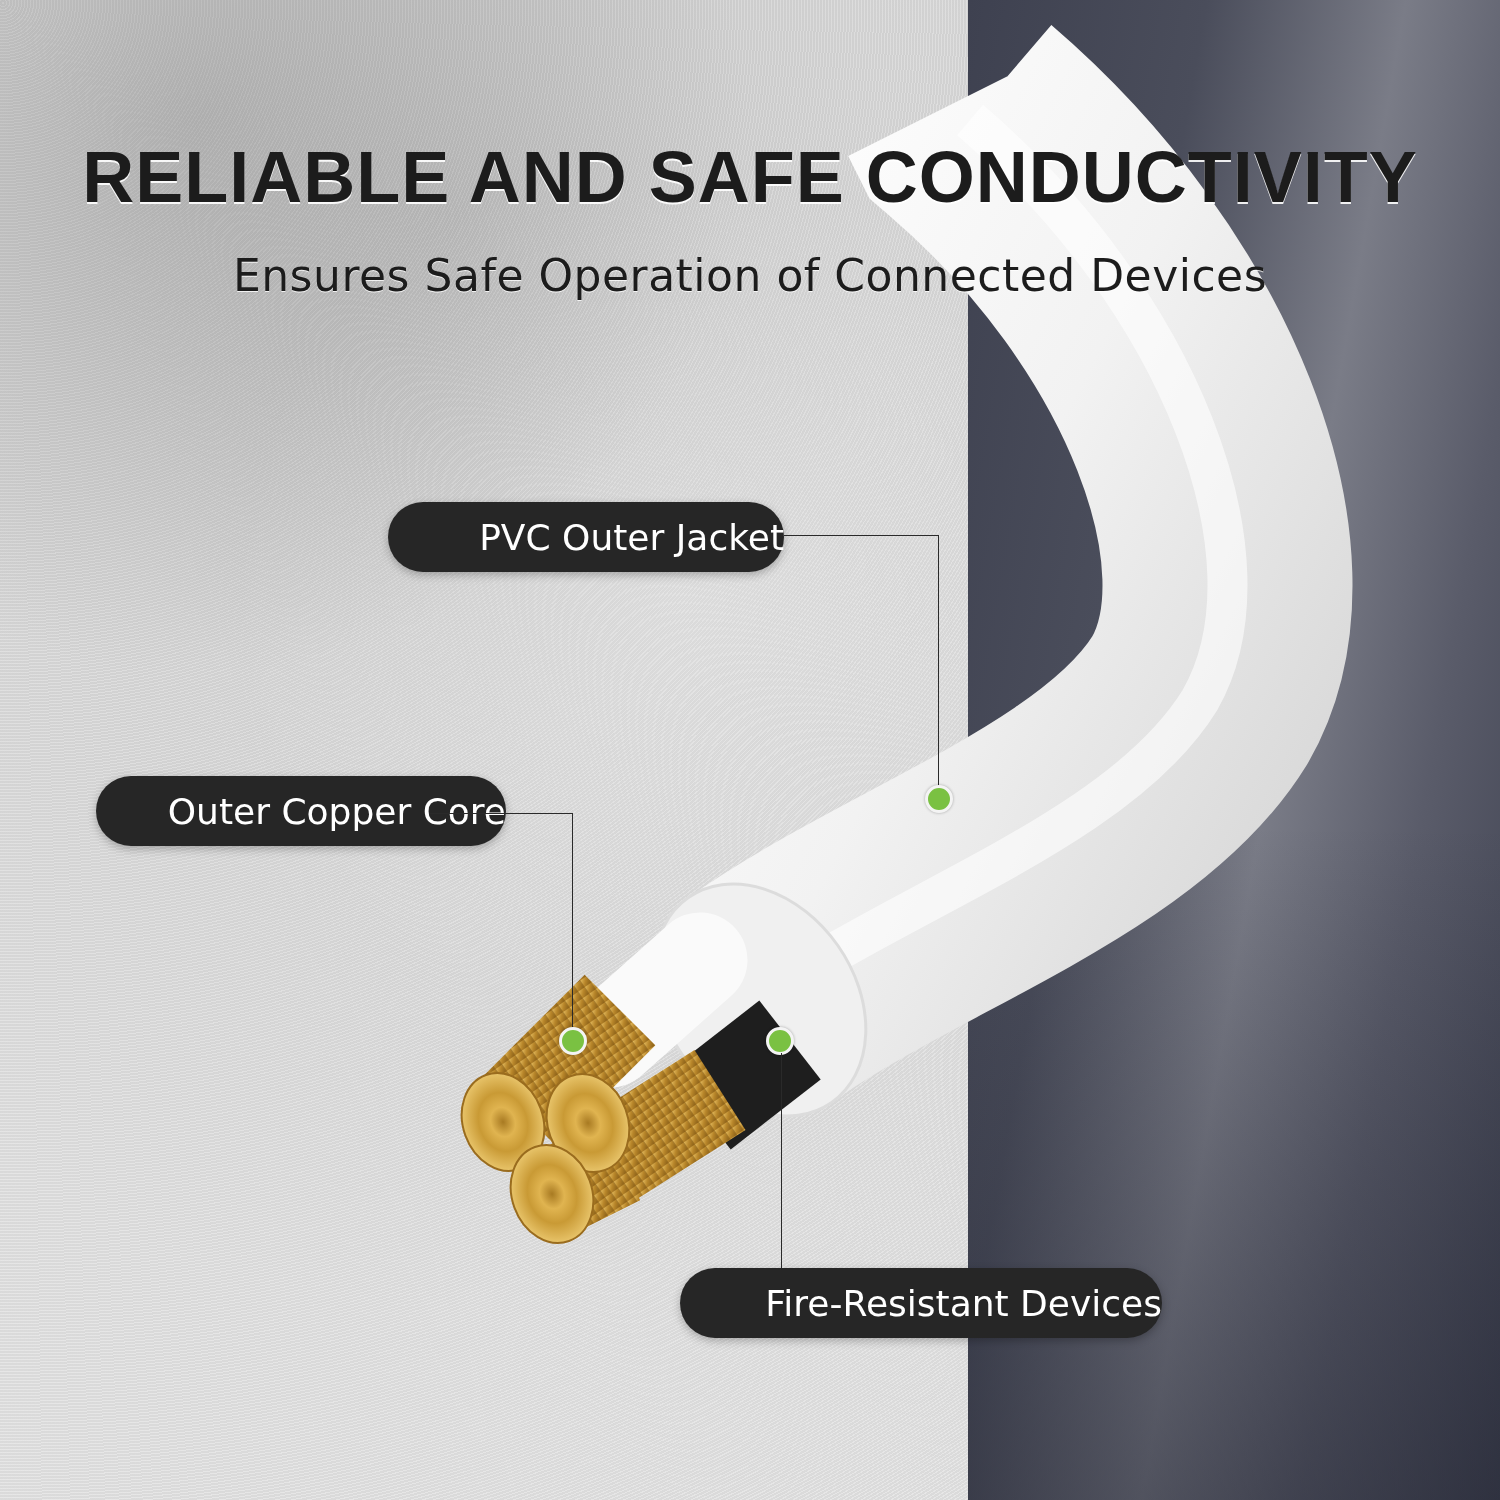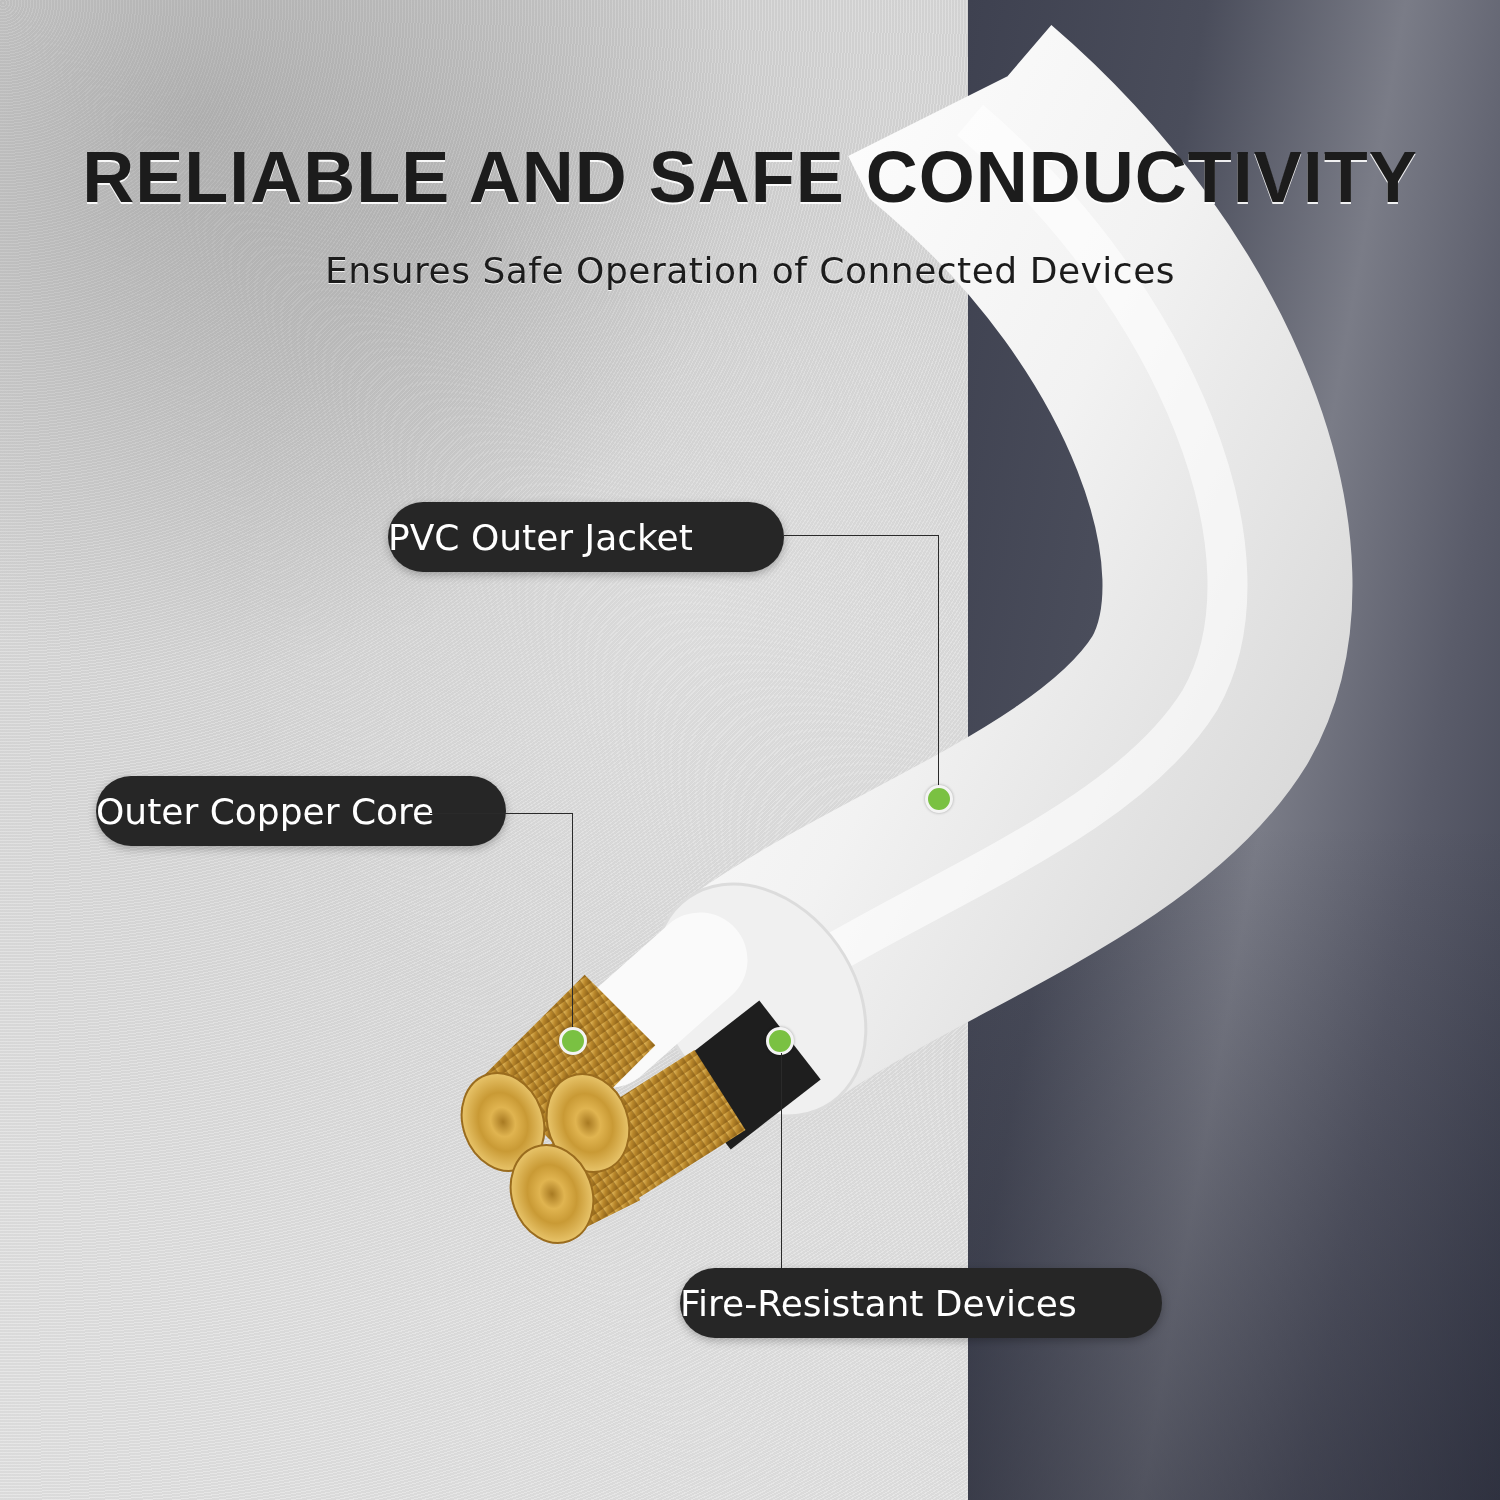--- a/index.html
+++ b/index.html
@@ -14,24 +14,24 @@
   }
   .dark-panel { position:absolute; left:968px; top:0; width:532px; height:1500px;
     background: linear-gradient(100deg, #3e4150 0%, #4a4d5b 30%, #7a7c87 55%, #5a5c6a 75%, #3d404f 100%); }
   .dark-panel::after { content:""; position:absolute; inset:0;
     background: linear-gradient(180deg, rgba(0,0,0,0) 0%, rgba(0,0,0,0) 55%, rgba(30,32,45,0.45) 100%); }
   svg.cable { position:absolute; left:0; top:0; }
   .title { position:absolute; left:0; top:136px; width:1500px; text-align:center;
     font-family:"Liberation Sans", sans-serif; font-weight:bold; font-size:72px; letter-spacing:1px;
     color:#1c1c1c; text-shadow: 0 2px 0 rgba(255,255,255,0.9); }
   .subtitle { position:absolute; left:0; top:250px; width:1500px; text-align:center;
-    font-family:"DejaVu Sans", sans-serif; font-size:36px; color:#1c1c1c;
+    font-family:"DejaVu Sans", sans-serif; font-size:44px; color:#1c1c1c;
     text-shadow: 0 1px 0 rgba(255,255,255,0.8); letter-spacing:0.5px; }
   .pill { position:absolute; background:#262626; color:#fff; border-radius:36px;
-    font-family:"DejaVu Sans", sans-serif; font-size:36px; display:flex; align-items:center; justify-content:flex-start;
+    font-family:"DejaVu Sans", sans-serif; font-size:36px; display:flex; align-items:center; justify-content:flex-end;
     box-shadow: 0 3px 8px rgba(0,0,0,0.25); white-space:nowrap; }
   .leader { position:absolute; background:#2a2a2a; }
   .dot { position:absolute; width:22px; height:22px; border-radius:50%; background:#7ac142;
     border:3px solid #f4f4f4; box-shadow:0 0 3px rgba(0,0,0,0.3); }
 </style>
 </head>
 <body>
 
 <div class="canvas">
   <div class="wall-texture"></div>

